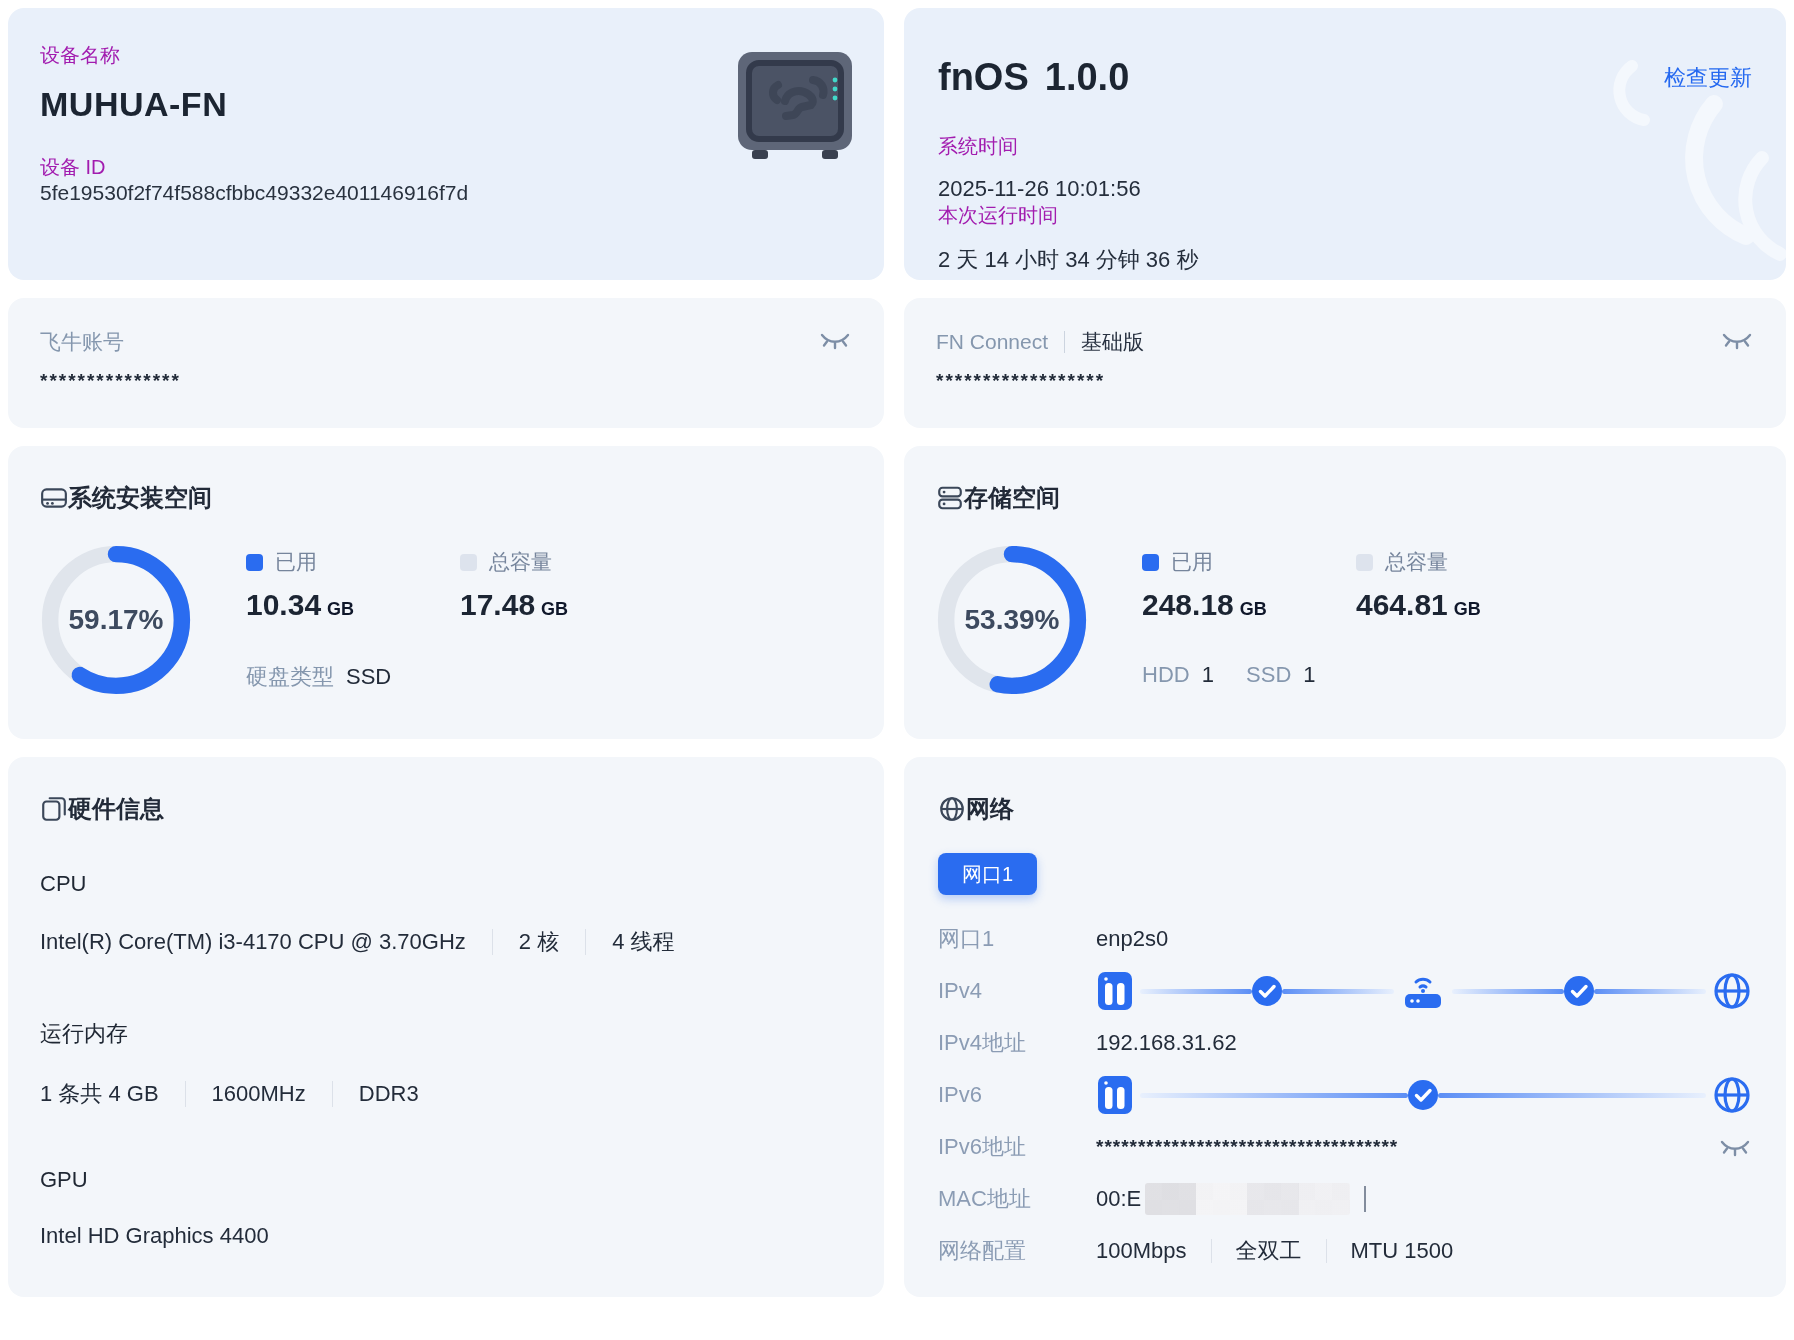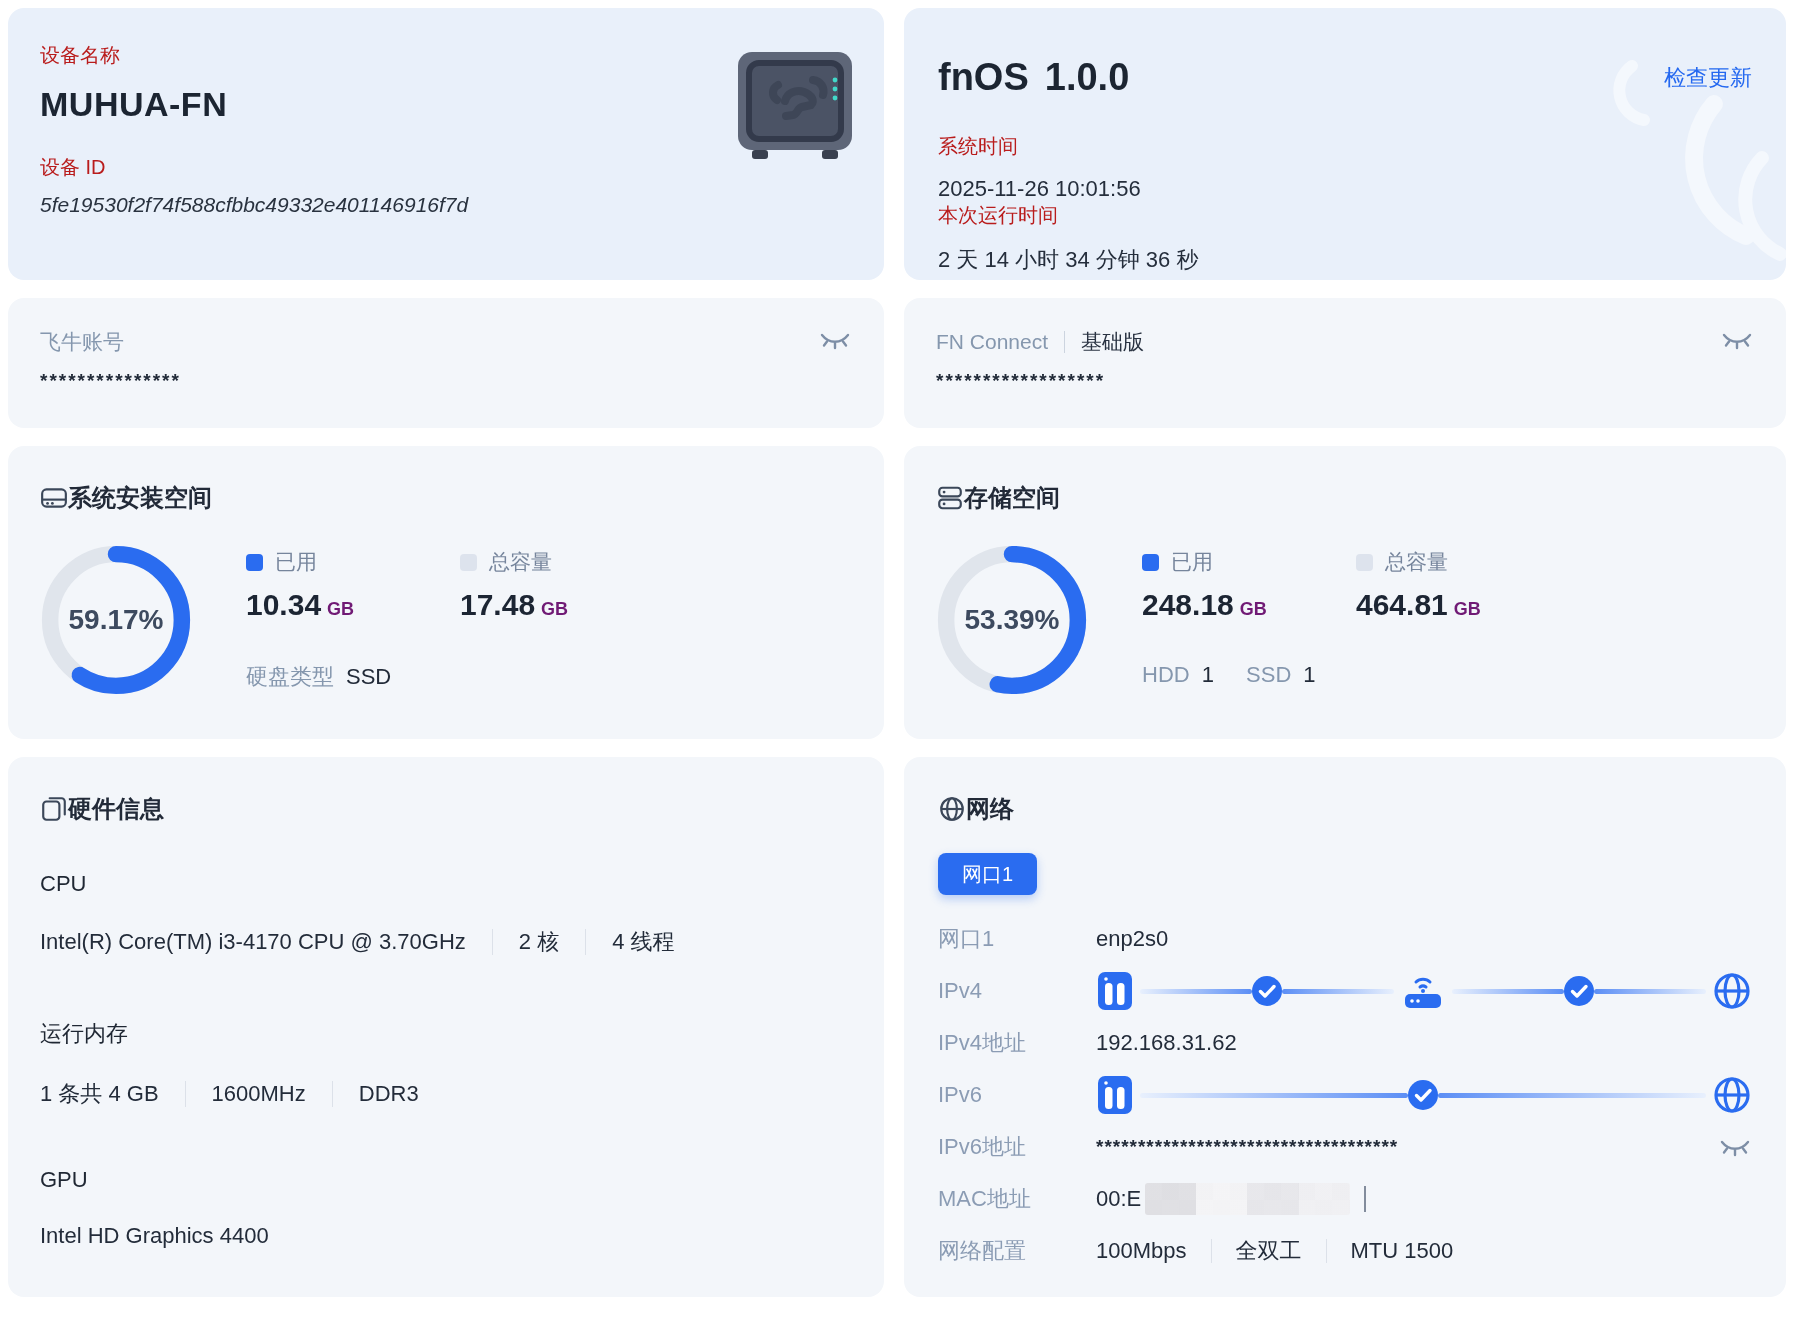--- a/index.html
+++ b/index.html
@@ -14,27 +14,27 @@
     display:grid;
     grid-template-columns:876px 882px;
     grid-template-rows:272px 130px 293px 540px;
     column-gap:20px; row-gap:18px;
   }
   .card { border-radius:16px; position:relative; }
   .bg-blue { background:#e9f0fa; }
   .bg-gray { background:#f3f6fa; }
 
   
-  .lbl { color:#b91c1c; font-size:20px; }
+  .lbl { color:#a21caf; font-size:20px; }
 
   
   .device-card { padding:34px 32px; }
   .device-name { font-size:34px; font-weight:bold; color:#1c2532; margin-top:16px; letter-spacing:.5px;}
   .device-id-label { margin-top:30px; }
-  .device-id { font-size:21px; color:#29323f; margin-top:12px;font-style:italic; }
+  .device-id { font-size:21px; color:#29323f; margin-top:0; }
   .nas-art { position:absolute; top:42px; right:26px; }
 
   
   .system-card { padding:34px 34px; overflow:hidden; }
   .watermark { position:absolute; right:0; top:0; pointer-events:none; }
   .ver-row { display:flex; align-items:center; justify-content:space-between; margin-top:14px;gap:28px; }
   .ver { font-size:38px; font-weight:bold; color:#1c2532; }
   .ver .os { margin-right:16px; }
   .link { color:#2468f0; font-size:22px; font-weight:500; cursor:pointer; text-decoration:none; }
   .time-row { display:flex; margin-top:34px; position:relative; z-index:2;flex-direction:column;}
@@ -61,21 +61,21 @@
                  font-size:28px; font-weight:bold; color:#3d4a5f; }
   .space-right { margin-left:54px; padding-top:4px; }
   .legend-row { display:flex; }
   .legend-col { min-width:172px; }
   .legend-col + .legend-col { margin-left:42px; }
   .legend-head { display:flex; align-items:center; gap:12px; font-size:21px; color:#76859c; }
   .sq { width:17px; height:17px; border-radius:4px; flex:none; }
   .sq.used { background:#2a6cf0; }
   .sq.total { background:#dde3ed; }
   .legend-val { margin-top:12px; font-size:30px; font-weight:bold; color:#1c2533; }
-  .legend-val .unit { font-size:18px; color:#701a75; font-weight:bold; margin-left:6px; }
+  .legend-val .unit { font-size:18px; color:#0f172a; font-weight:bold; margin-left:6px; }
   .type-row { margin-top:40px; font-size:22px; }
   .type-row .k { color:#8597ae; margin-right:12px; }
   .type-row .v { color:#222b39; font-weight:500; }
   .type-row .k2 { margin-left:26px; }
 
   
   .hw-card { padding:28px 32px; }
   .hw-section-label { font-size:22px; font-weight:normal; color:#1f2733; margin-top:46px; }
   .hw-line { font-size:22px; color:#232c3a; margin-top:30px; display:flex; align-items:center; }
   .hw-line .vbar2 { display:inline-block; width:1px; height:26px; background:#dcе1e9; background:#dce1e9; margin:0 26px; }

